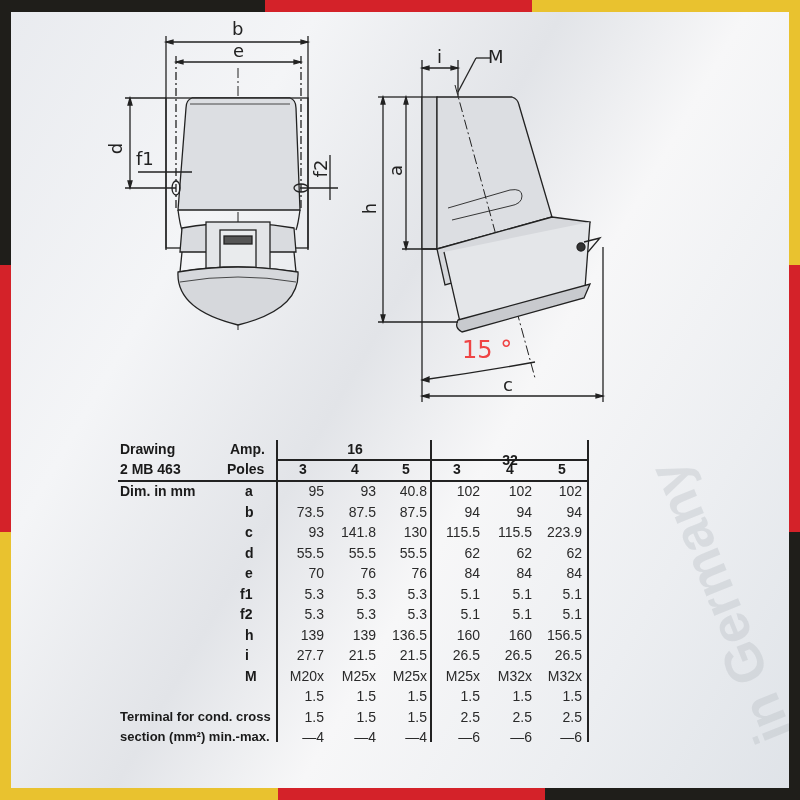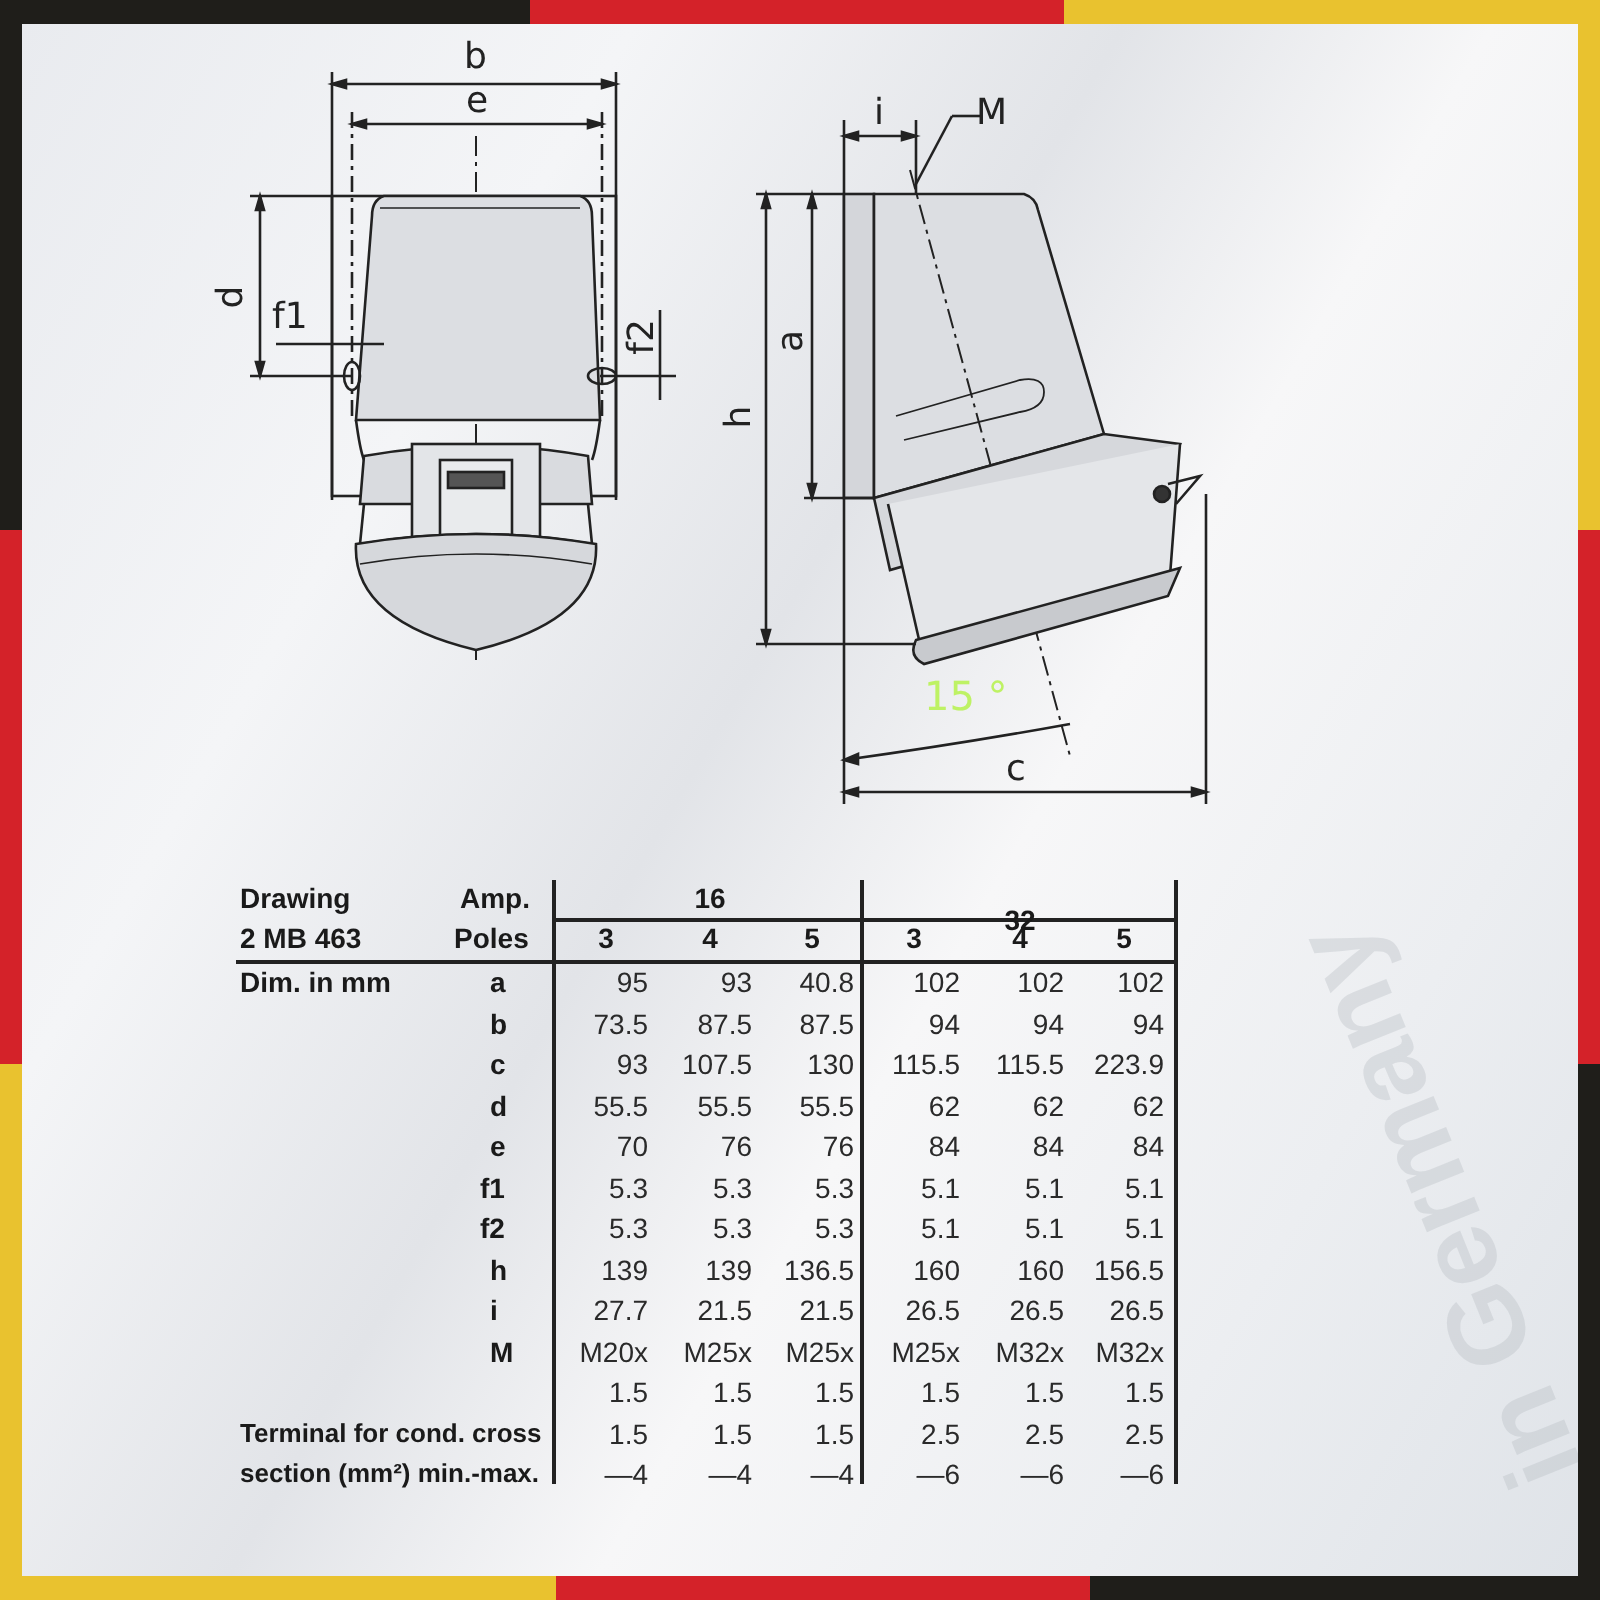--- a/index.html
+++ b/index.html
@@ -140,21 +140,21 @@
 
 <div class="cell" style="left:232px;top:18px;font-size:18px;color:#222;">b</div>
 <div class="cell" style="left:233px;top:40px;font-size:18px;color:#222;">e</div>
 <div class="cell" style="left:110px;top:138px;font-size:18px;color:#222;transform:rotate(-90deg);">d</div>
 <div class="cell" style="left:136px;top:148px;font-size:18px;color:#222;">f1</div>
 <div class="cell" style="left:312px;top:158px;font-size:18px;color:#222;transform:rotate(-90deg);">f2</div>
 <div class="cell" style="left:437px;top:46px;font-size:18px;color:#222;">i</div>
 <div class="cell" style="left:488px;top:46px;font-size:18px;color:#222;">M</div>
 <div class="cell" style="left:390px;top:160px;font-size:18px;color:#222;transform:rotate(-90deg);">a</div>
 <div class="cell" style="left:364px;top:198px;font-size:18px;color:#222;transform:rotate(-90deg);">h</div>
-<div class="cell" style="left:462px;top:336px;font-size:20px;color:#bef264;">15 °</div>
+<div class="cell" style="left:462px;top:336px;font-size:24px;color:#ef4444;">15 °</div>
 <div class="cell" style="left:503px;top:374px;font-size:18px;color:#222;">c</div>
 
 <div class="tbl" style="left:0;top:0;width:800px;height:800px;">
 
   <div class="vline" style="left:276px;top:440px;height:302px;"></div>
   <div class="vline" style="left:430px;top:440px;height:302px;"></div>
   <div class="vline" style="left:587px;top:440px;height:302px;"></div>
   <div class="hline" style="left:276px;top:459px;width:313px;"></div>
   <div class="hline" style="left:118px;top:480px;width:471px;"></div>
 
@@ -185,21 +185,21 @@
     <div class="cell num" style="left: 532px; top: 483px; font-family: &quot;Liberation Sans&quot;, sans-serif; font-size: 14px; color: rgb(42, 42, 42);">102</div>
     <div class="cell bold" style="left: 245px; top: 503.5px; font-family: &quot;Liberation Sans&quot;, sans-serif; font-size: 14px; color: rgb(26, 26, 26);">b</div>
     <div class="cell num" style="left: 274px; top: 503.5px; font-family: &quot;Liberation Sans&quot;, sans-serif; font-size: 14px; color: rgb(42, 42, 42);">73.5</div>
     <div class="cell num" style="left: 326px; top: 503.5px; font-family: &quot;Liberation Sans&quot;, sans-serif; font-size: 14px; color: rgb(42, 42, 42);">87.5</div>
     <div class="cell num" style="left: 377px; top: 503.5px; font-family: &quot;Liberation Sans&quot;, sans-serif; font-size: 14px; color: rgb(42, 42, 42);">87.5</div>
     <div class="cell num" style="left: 430px; top: 503.5px; font-family: &quot;Liberation Sans&quot;, sans-serif; font-size: 14px; color: rgb(42, 42, 42);">94</div>
     <div class="cell num" style="left: 482px; top: 503.5px; font-family: &quot;Liberation Sans&quot;, sans-serif; font-size: 14px; color: rgb(42, 42, 42);">94</div>
     <div class="cell num" style="left: 532px; top: 503.5px; font-family: &quot;Liberation Sans&quot;, sans-serif; font-size: 14px; color: rgb(42, 42, 42);">94</div>
     <div class="cell bold" style="left: 245px; top: 524px; font-family: &quot;Liberation Sans&quot;, sans-serif; font-size: 14px; color: rgb(26, 26, 26);">c</div>
     <div class="cell num" style="left: 274px; top: 524px; font-family: &quot;Liberation Sans&quot;, sans-serif; font-size: 14px; color: rgb(42, 42, 42);">93</div>
-    <div class="cell num" style="left: 326px; top: 524px; font-family: &quot;Liberation Sans&quot;, sans-serif; font-size: 14px; color: rgb(42, 42, 42);">107.5</div>
+    <div class="cell num" style="left: 326px; top: 524px; font-family: &quot;Liberation Sans&quot;, sans-serif; font-size: 14px; color: rgb(42, 42, 42);">141.8</div>
     <div class="cell num" style="left: 377px; top: 524px; font-family: &quot;Liberation Sans&quot;, sans-serif; font-size: 14px; color: rgb(42, 42, 42);">130</div>
     <div class="cell num" style="left: 430px; top: 524px; font-family: &quot;Liberation Sans&quot;, sans-serif; font-size: 14px; color: rgb(42, 42, 42);">115.5</div>
     <div class="cell num" style="left: 482px; top: 524px; font-family: &quot;Liberation Sans&quot;, sans-serif; font-size: 14px; color: rgb(42, 42, 42);">115.5</div>
     <div class="cell num" style="left: 532px; top: 524px; font-family: &quot;Liberation Sans&quot;, sans-serif; font-size: 14px; color: rgb(42, 42, 42);">223.9</div>
     <div class="cell bold" style="left: 245px; top: 544.5px; font-family: &quot;Liberation Sans&quot;, sans-serif; font-size: 14px; color: rgb(26, 26, 26);">d</div>
     <div class="cell num" style="left: 274px; top: 544.5px; font-family: &quot;Liberation Sans&quot;, sans-serif; font-size: 14px; color: rgb(42, 42, 42);">55.5</div>
     <div class="cell num" style="left: 326px; top: 544.5px; font-family: &quot;Liberation Sans&quot;, sans-serif; font-size: 14px; color: rgb(42, 42, 42);">55.5</div>
     <div class="cell num" style="left: 377px; top: 544.5px; font-family: &quot;Liberation Sans&quot;, sans-serif; font-size: 14px; color: rgb(42, 42, 42);">55.5</div>
     <div class="cell num" style="left: 430px; top: 544.5px; font-family: &quot;Liberation Sans&quot;, sans-serif; font-size: 14px; color: rgb(42, 42, 42);">62</div>
     <div class="cell num" style="left: 482px; top: 544.5px; font-family: &quot;Liberation Sans&quot;, sans-serif; font-size: 14px; color: rgb(42, 42, 42);">62</div>

